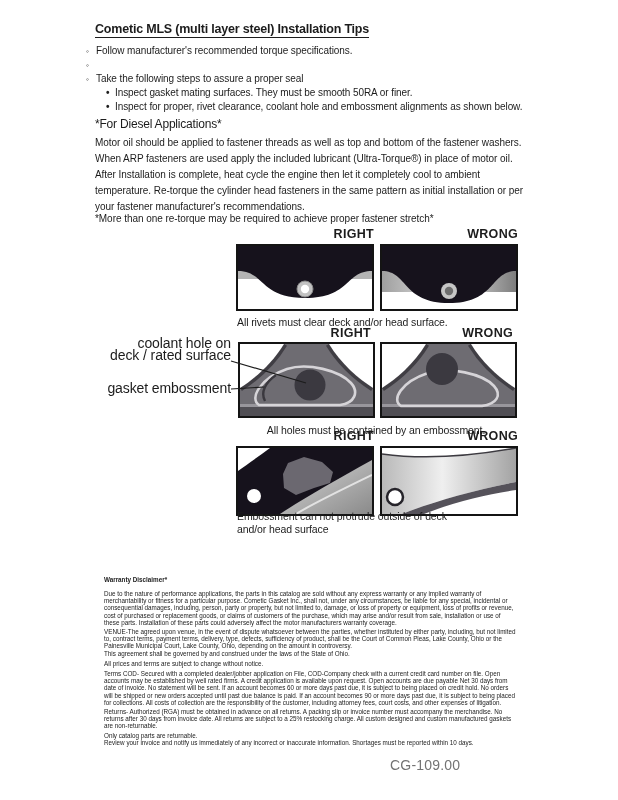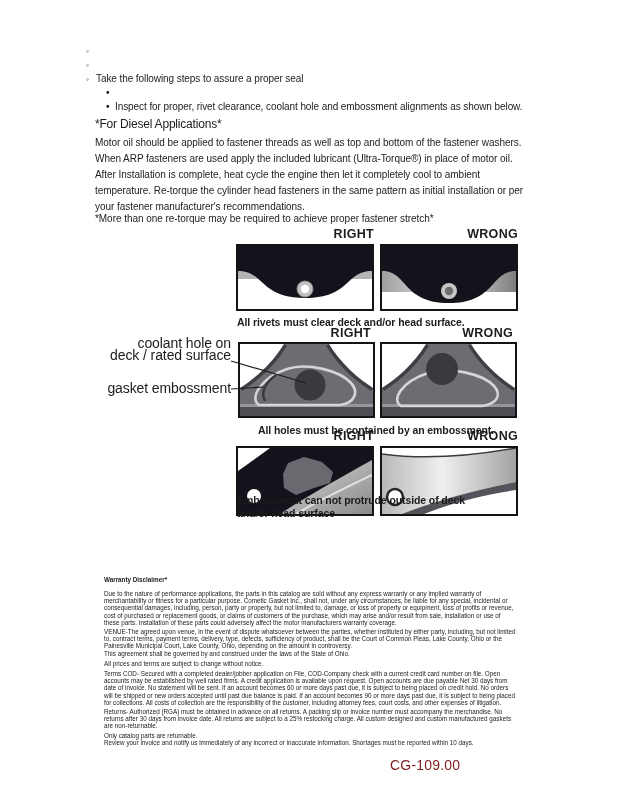--- a/index.html
+++ b/index.html
@@ -10,46 +10,49 @@
          border-bottom:1.6px solid #1c1c1c;padding-bottom:1px;}
   .bullets{left:86px;top:44px;width:442px;font-size:10px;line-height:14px;letter-spacing:-0.08px;}
   .b-row{display:flex;}
   .m1{width:10px;font-size:8.5px;line-height:14px;}
   .m2{width:9px;font-size:10px;line-height:14px;font-weight:bold;}
   .sub{margin-left:20px;}
   .h2{left:95px;top:117px;font-size:12px;font-weight:normal;letter-spacing:-0.2px;}
   .para{left:95px;width:428px;font-size:10px;line-height:16px;letter-spacing:-0.05px;}
   .dlabel{width:138px;text-align:right;font-size:12.5px;font-weight:bold;letter-spacing:0.3px;}
   .panel{border:2px solid #141414;background:#fff;display:block;}
-  .caption{font-size:10.5px;font-weight:bold;letter-spacing:-0.1px;line-height:13px;}
+  .caption{font-size:10.5px;font-weight:normal;letter-spacing:-0.1px;line-height:13px;}
   .callout{left:96px;width:135px;text-align:right;font-size:14px;line-height:11.5px;letter-spacing:-0.1px;}
   .fp{left:104px;width:412px;font-size:6.3px;line-height:7.2px;color:#222;}
   .fp-h{font-weight:bold;}
-  .pagecode{left:390px;top:757px;font-size:14px;letter-spacing:0.2px;color:#7f1d1d;}
+  .pagecode{left:390px;top:757px;font-size:14px;letter-spacing:0.2px;color:#737373;}
   .leader{z-index:5;}
 </style>
 </head>
 <body>
 
 <div class="page">
 
+  <div class="abs title">Cometic MLS (multi layer steel) Installation Tips</div>
 
   <div class="abs bullets">
     <div class="b-row">
       <span class="m1">◦</span>
+      <span>Follow manufacturer's recommended torque specifications.</span>
     </div>
     <div class="b-row">
       <span class="m1">◦</span>
     </div>
     <div class="b-row">
       <span class="m1">◦</span>
       <span>Take the following steps to assure a proper seal</span>
     </div>
     <div class="b-row sub">
       <span class="m2">•</span>
+      <span>Inspect gasket mating surfaces.  They must be smooth 50RA or finer.</span>
     </div>
     <div class="b-row sub">
       <span class="m2">•</span>
       <span>Inspect for proper, rivet clearance, coolant hole and embossment alignments as shown below.</span>
     </div>
   </div>
 
   <div class="abs h2">*For Diesel Applications*</div>
   <div class="abs para" style="top:135px">Motor oil should be applied to fastener threads as well as top and bottom of the fastener washers. When ARP fasteners are used apply the included lubricant (Ultra-Torque®) in place of motor oil.</div>
   <div class="abs para" style="top:211px">*More than one re-torque may be required to achieve proper fastener stretch*</div>
@@ -151,21 +154,21 @@
           <stop offset="1" stop-color="#a3a3a3"></stop>
       </linearGradient>
     </defs>
     <rect width="134" height="66" fill="#ffffff"></rect>
     <path d="M0,6 C44,12 90,8 134,0 V34 C92,42 50,54 20,66 H0 Z" fill="url(#g3w)"></path>
     <path d="M134,34 C92,42 50,54 20,66 H42 C72,54 106,46 134,42 Z" fill="#55525a"></path>
     <path d="M0,6 C44,12 90,8 134,0" stroke="#3c3a40" stroke-width="1.5" fill="none"></path>
     <circle cx="13" cy="49" r="8" fill="#ffffff" stroke="#26242a" stroke-width="2.5"></circle>
   </svg>
 
-  <div class="abs caption" style="left:237px;top:494px">
+  <div class="abs caption" style="left:237px;top:510px">
     <div>Embossment can not protrude outside of deck</div>
     <div>and/or head surface</div>
   </div>
 
   <div class="abs fp fp-h" style="top:576px">Warranty Disclaimer*</div>
   <div class="abs fp" style="top:590px">Due to the nature of performance applications, the parts in this catalog are sold without any express warranty or any implied warranty of merchantability or fitness for a particular purpose.  Cometic Gasket Inc., shall not, under any circumstances, be liable for any special, incidental or consequential damages, including, person, party or property, but not limited to, damage, or loss of property or equipment, loss of profits or revenue, cost of purchased or replacement goods, or claims of customers of the purchase, which may arise and/or result from sale, installation or use of these parts.  Installation of these parts could adversely affect the motor manufacturers warranty coverage.</div>
   <div class="abs fp" style="top:628px">VENUE-The agreed upon venue, in the event of dispute whatsoever between the parties, whether instituted by either party, including, but not limited to, contract terms, payment terms, delivery, type, defects, sufficiency of product, shall be the Court of Common Pleas, Lake County, Ohio or the Painesville Municipal Court, Lake County, Ohio, depending on the amount in controversy.</div>
   <div class="abs fp" style="top:650px">This agreement shall be governed by and construed under the laws of the State of Ohio.</div>
   <div class="abs fp" style="top:660px">All prices and terms are subject to change without notice.</div>
   <div class="abs fp" style="top:670px">Terms COD- Secured with a completed dealer/jobber application on File, COD-Company check with a current credit card number on file.  Open accounts may be established by well rated firms.  A credit application is available upon request.  Open accounts are due payable Net 30 days from date of invoice.  No statement will be sent.  If an account becomes 60 or more days past due, it is subject to being placed on credit hold.  No orders will be shipped or new orders accepted until past due balance is paid.  If an account becomes 90 or more days past due, it is subject to being placed for collections.  All costs of collection are the responsibility of the customer, including attorney fees, court costs, and other expenses of litigation.</div>

